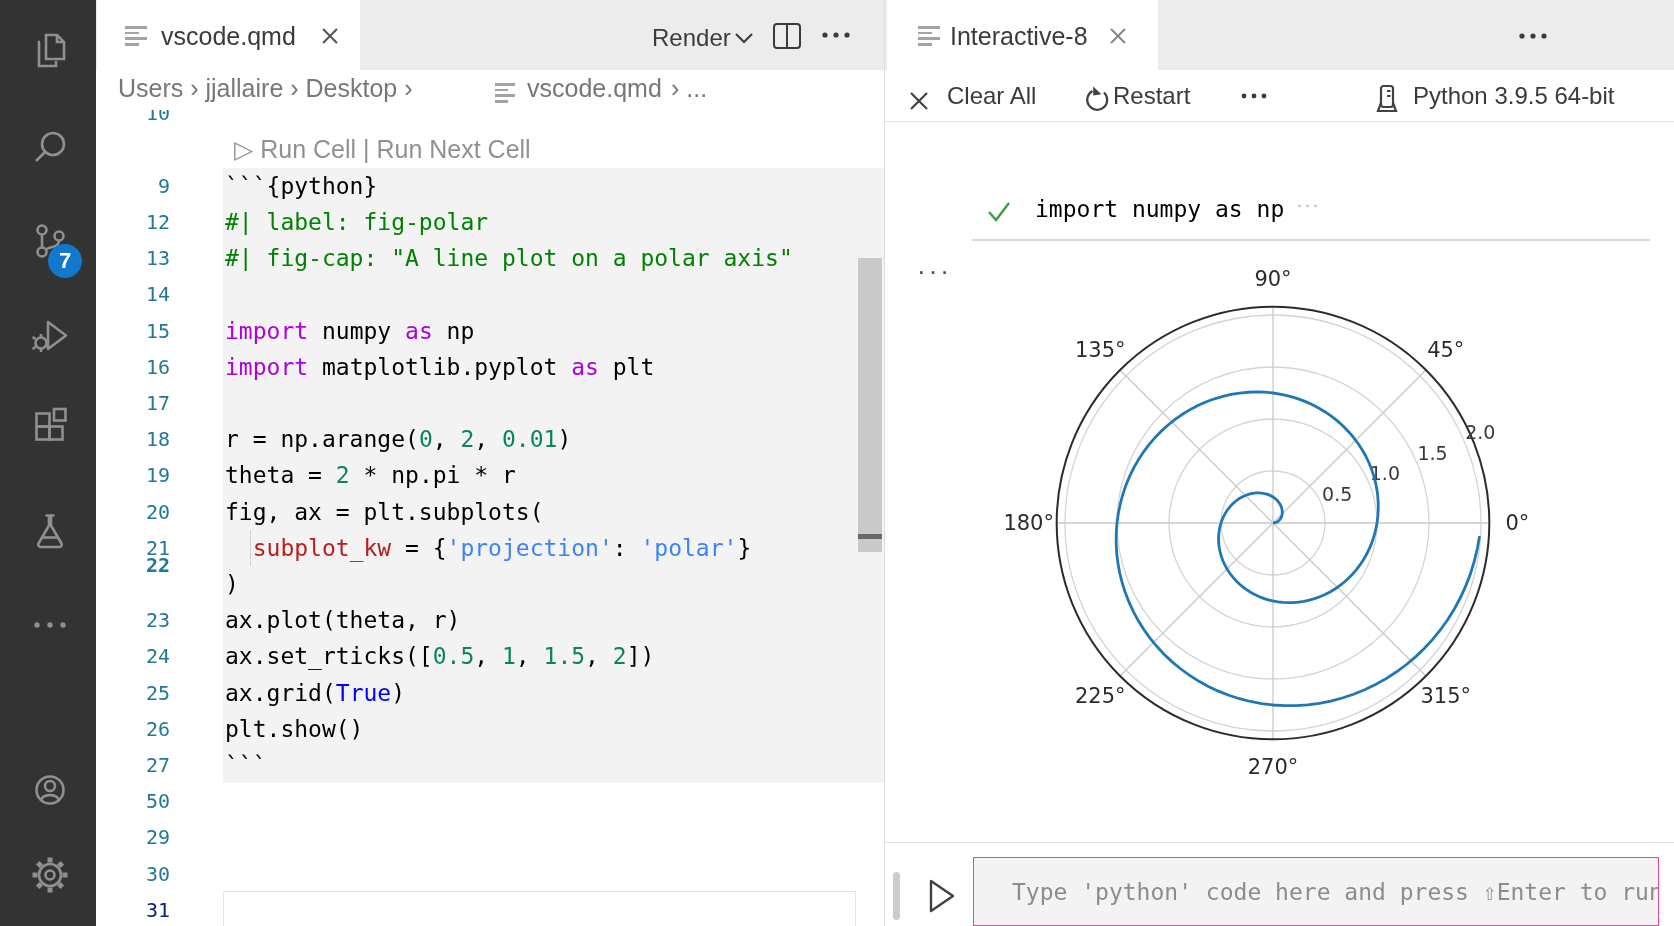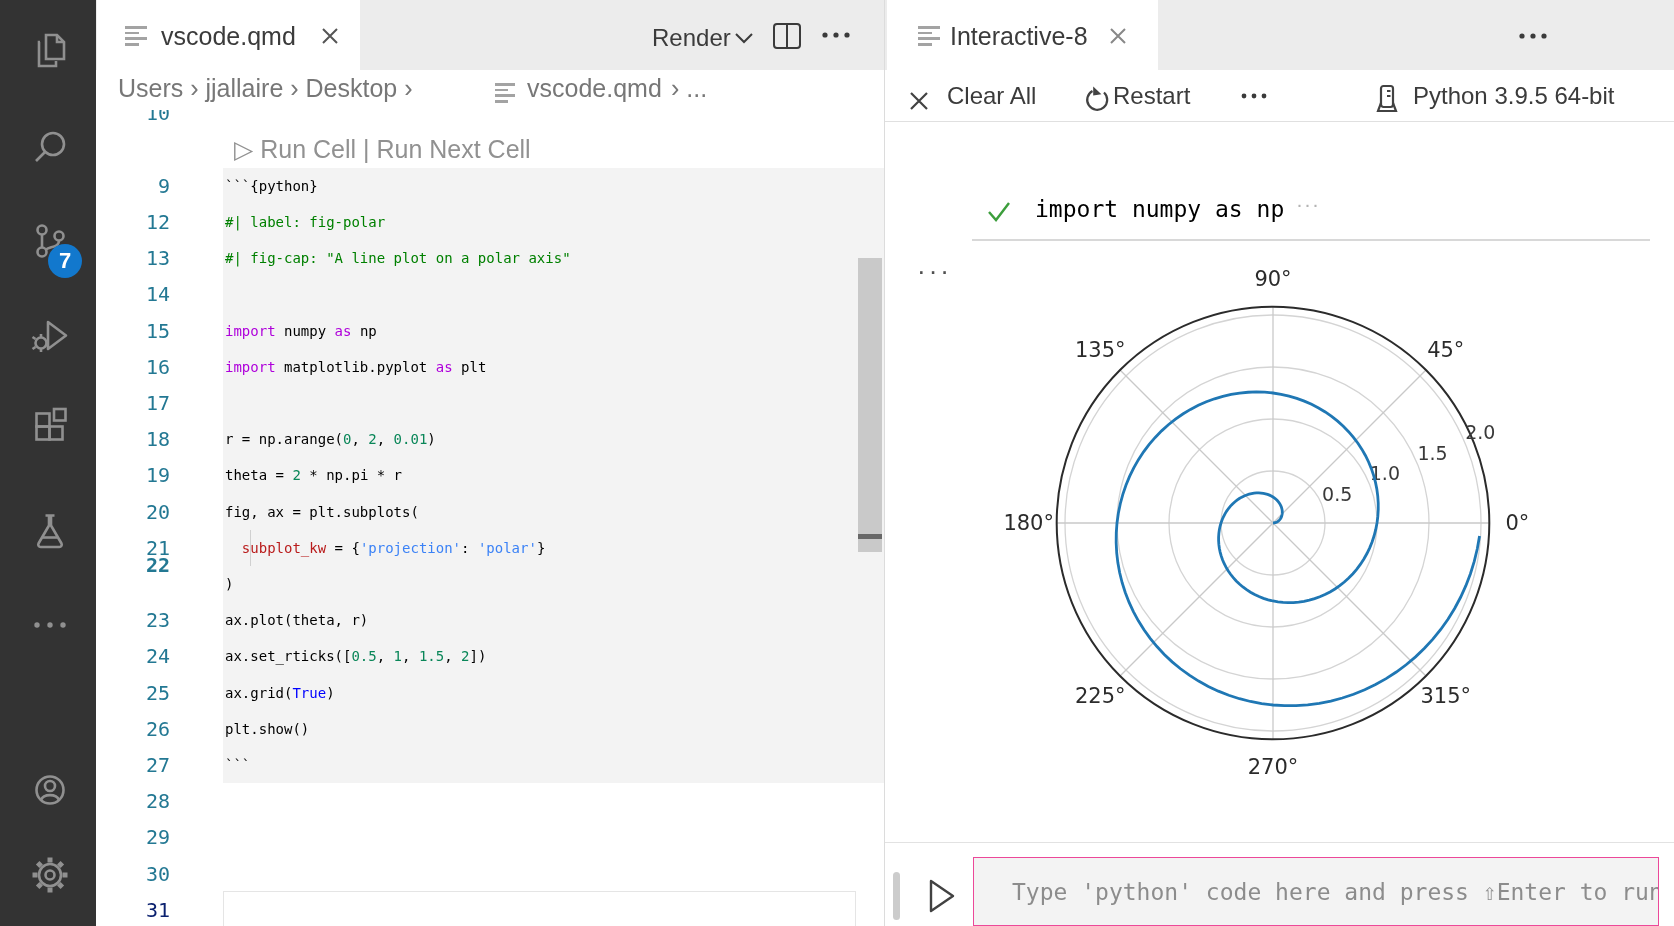--- a/index.html
+++ b/index.html
@@ -24,21 +24,21 @@
   #ed-actions span.lbl { position:absolute; top:24px; font-size:24px; color:#3b3b3b; }
   
   #breadcrumb { position:absolute; left:0; top:70px; width:788px; height:40px; background:#fff;
      font-size:25px; color:#777; }
   #breadcrumb .bc { position:absolute; top:4px; white-space:nowrap; }
   
   #code { position:absolute; left:0; top:110px; width:788px; height:816px; background:#fff; overflow:hidden; }
   #cell-bg { position:absolute; left:127px; top:58px; width:661px; height:615px; background:#f3f3f3; }
   #line31-box { position:absolute; left:127px; top:781px; width:633px; height:36px; background:#fff; border:1.5px solid #e5e5e5; }
   .code-row { position:absolute; left:129px; height:36.2px; line-height:36.2px;
-     font-family:"DejaVu Sans Mono", monospace; font-size:14px; color:#000; white-space:pre; }
+     font-family:"DejaVu Sans Mono", monospace; font-size:23px; color:#000; white-space:pre; }
   .line-num { position:absolute; left:0; width:74px; height:36.2px; line-height:36.2px; text-align:right;
      font-family:"DejaVu Sans Mono", monospace; font-size:20px; color:#237893; }
   .line-num.active { color:#0b216f; }
   .tok-k { color:#af00db; } .tok-n { color:#098658; } .tok-s { color:#3b82f6; }
   .tok-c { color:#008000; } .tok-b { color:#0000ff; } .tok-v { color:#b91c1c; } .tok-t { color:#000; }
   #codelens { position:absolute; left:138px; top:21px; height:36px; line-height:36px;
      font-size:25px; color:#919191; }
   #indent-guide { position:absolute; left:154px; top:420px; width:1px; height:36px; background:#d0d0d0; }
   #ed-scroll { position:absolute; left:762px; top:148px; width:24px; height:294px; background:#c9c9c9; }
   #ed-scroll-marker { position:absolute; left:762px; top:424px; width:24px; height:5px; background:#686868; }
@@ -216,21 +216,21 @@
         <div class="line-num" style="top: 492.1px;">23</div>
         <div class="code-row" style="top: 492.1px;"><span class="tok-t">ax.plot(theta, r)</span></div>
         <div class="line-num" style="top: 528.3px;">24</div>
         <div class="code-row" style="top: 528.3px;"><span class="tok-t">ax.set_rticks([</span><span class="tok-n">0.5</span><span class="tok-t">, </span><span class="tok-n">1</span><span class="tok-t">, </span><span class="tok-n">1.5</span><span class="tok-t">, </span><span class="tok-n">2</span><span class="tok-t">])</span></div>
         <div class="line-num" style="top: 564.5px;">25</div>
         <div class="code-row" style="top: 564.5px;"><span class="tok-t">ax.grid(</span><span class="tok-b">True</span><span class="tok-t">)</span></div>
         <div class="line-num" style="top: 600.7px;">26</div>
         <div class="code-row" style="top: 600.7px;"><span class="tok-t">plt.show()</span></div>
         <div class="line-num" style="top: 636.9px;">27</div>
         <div class="code-row" style="top: 636.9px;"><span class="tok-t">```</span></div>
-        <div class="line-num" style="top: 673.1px;">28</div>
+        <div class="line-num" style="top: 673.1px;">50</div>
         <div class="line-num" style="top: 709.3px;">29</div>
         <div class="line-num" style="top: 745.5px;">30</div>
         <div class="line-num active" style="top: 781.7px;">31</div>
       </div>
     <div id="ed-scroll"></div>
     <div id="ed-scroll-marker"></div>
   </div>
 </div>
 
 <div id="divider"></div>

